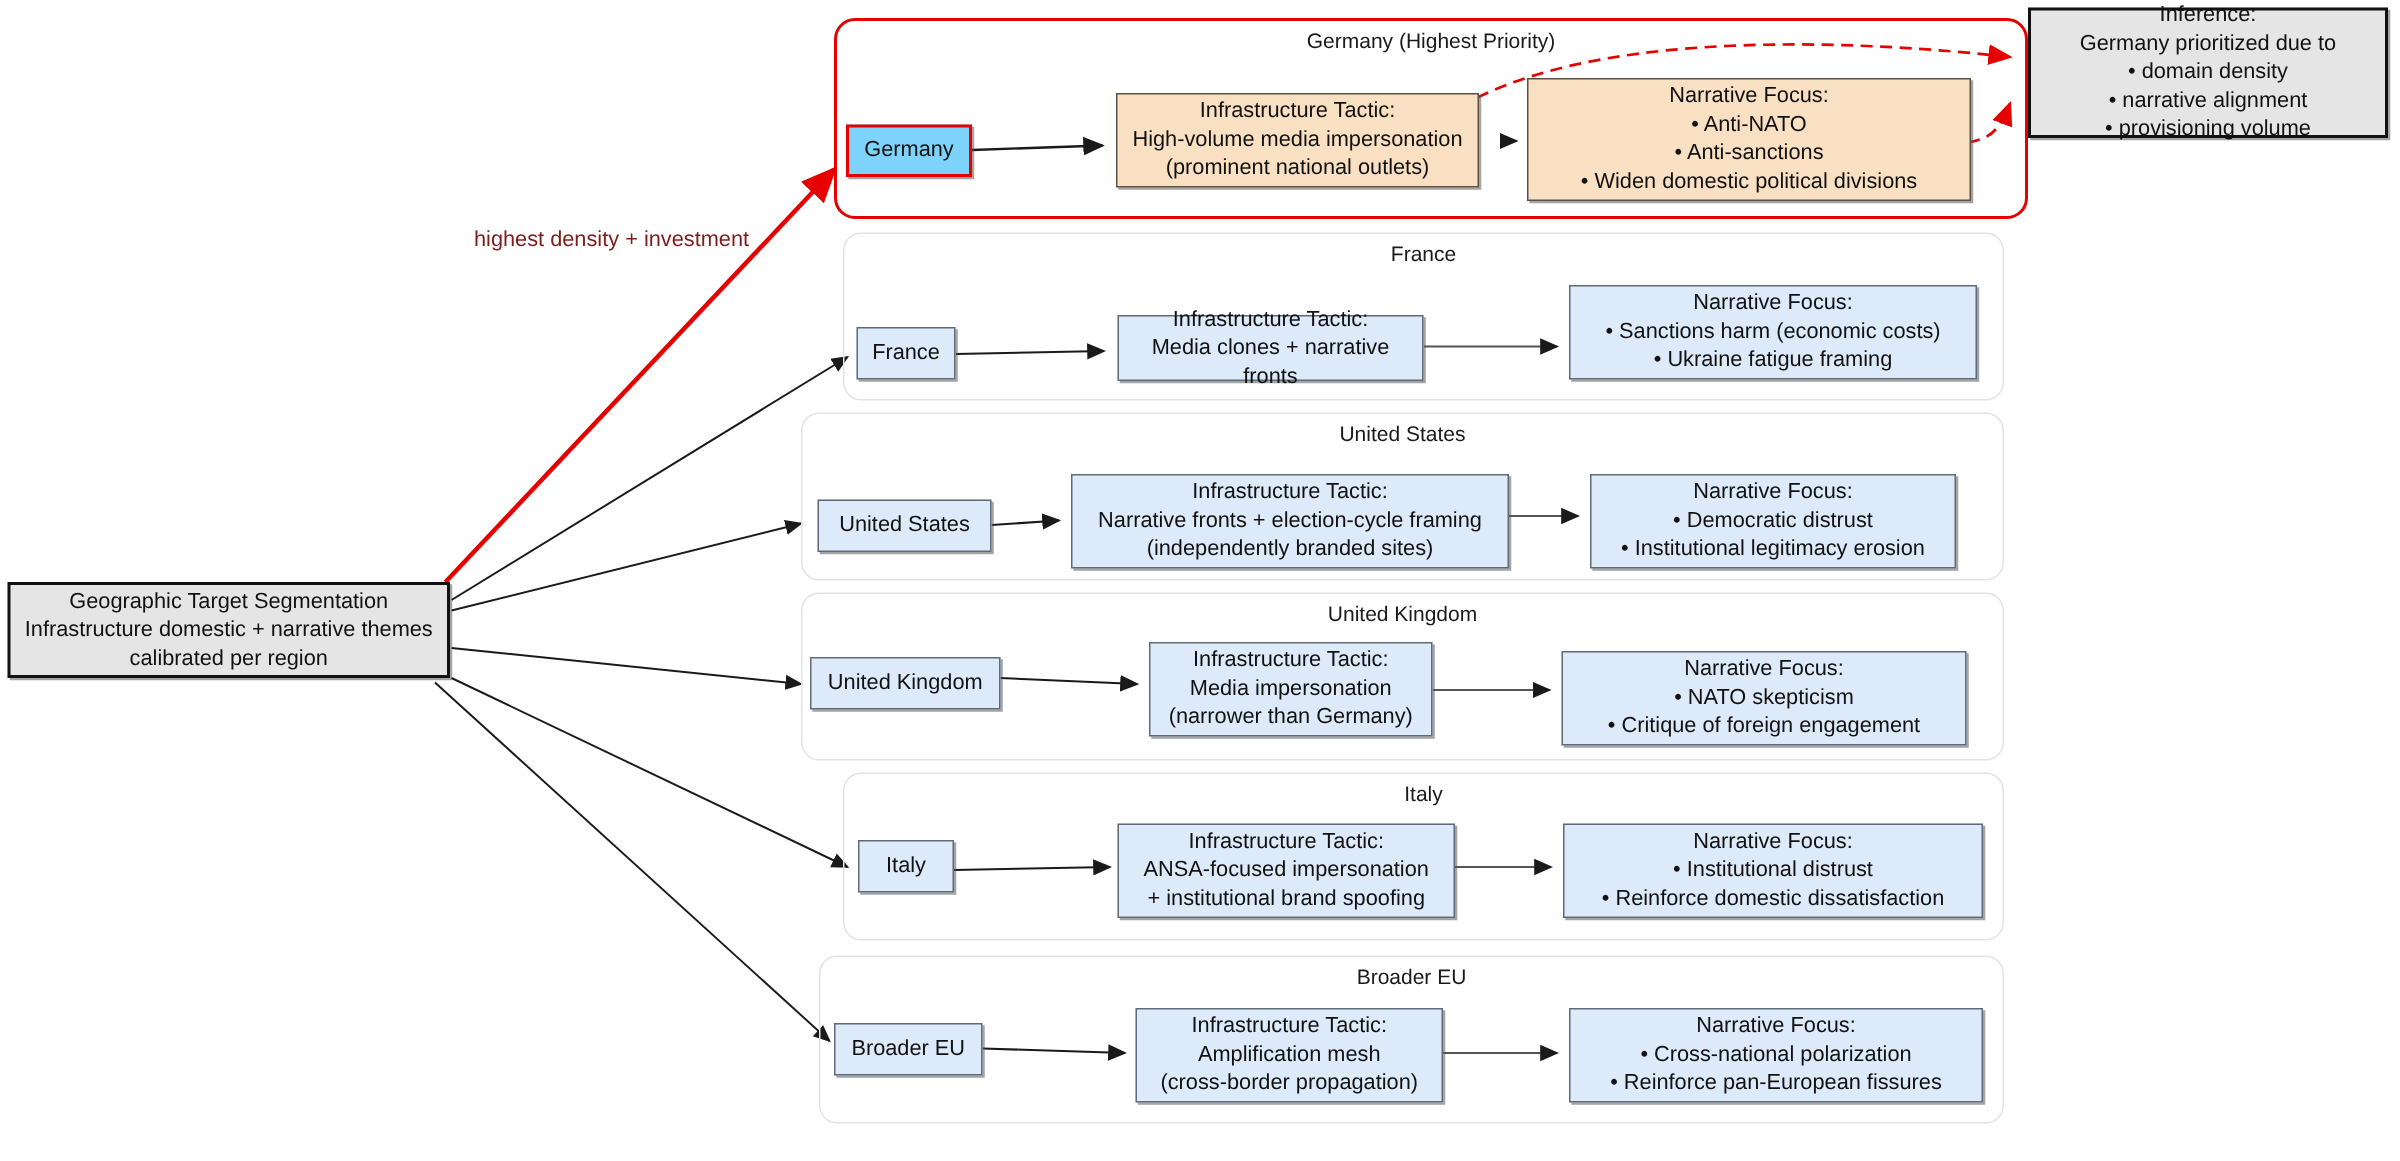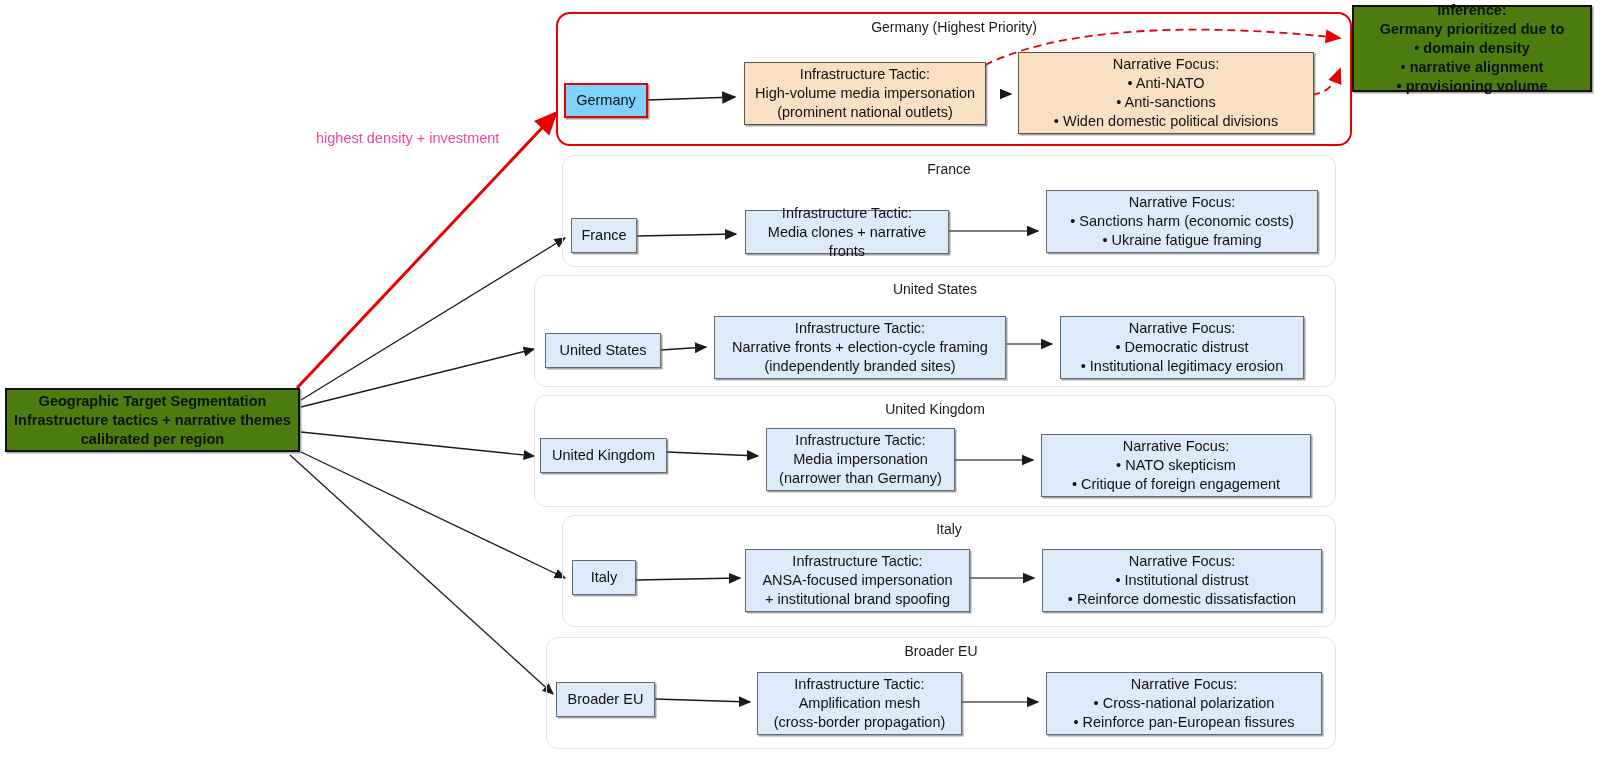--- a/index.html
+++ b/index.html
@@ -42,21 +42,21 @@
     font-size:14.5px;
     line-height:19px;
     color:#111;
     border:1px solid #5c5c5c;
     box-shadow:1.5px 1.5px 0 rgba(90,90,90,.55);
   }
   .node .lines{display:block;white-space:pre-line;padding:0 6px;}
 
   .n-blue{background:#ddeaf9;border-color:#5f6b77;}
   .n-orange{background:#fae0c3;border-color:#5c5147;}
-  .n-pink{background:#4d7c0f;border-color:#111;border-width:2px;font-weight:bold;}
+  .n-pink{background:#e5e5e5;border-color:#111;border-width:2px;}
   .n-red{background:#7dd3fc;border:2px solid #e60000;}
 
   .n-country{font-size:14.5px;}
 </style>
 </head>
 <body>
 
 <div id="stage">
 
   <svg id="wires" viewBox="0 0 1600 774">
@@ -138,25 +138,25 @@
     <g>
       <path d="M985,65 C1080,18 1250,28 1340,38" stroke="#e60000" stroke-width="1.8" fill="none" stroke-dasharray="8,5" marker-end="url(#ahred)"></path>
     </g>
     <g>
       <path d="M1312,95 C1325,92 1332,90 1340,69" stroke="#e60000" stroke-width="1.8" fill="none" stroke-dasharray="8,5" marker-end="url(#ahred)"></path>
     </g>
   </svg>
 
   <div class="node n-pink" style="left:5px;top:388px;width:295px;height:64px;">
     <span class="lines">Geographic Target Segmentation
-Infrastructure tactics + narrative themes
+Infrastructure domestic + narrative themes
 calibrated per region</span>
   </div>
 
-  <div style="position:absolute;left:316px;top:130px;font-size:14.5px;color:#ec4899;white-space:nowrap;">
+  <div style="position:absolute;left:316px;top:152px;font-size:14.5px;color:#7f1d1d;white-space:nowrap;">
     <span>highest density + investment</span>
   </div>
 
   <div class="node n-pink" style="left:1352px;top:5px;width:240px;height:87px;">
     <span class="lines">Inference:
 Germany prioritized due to
 • domain density
 • narrative alignment
 • provisioning volume</span>
   </div>

